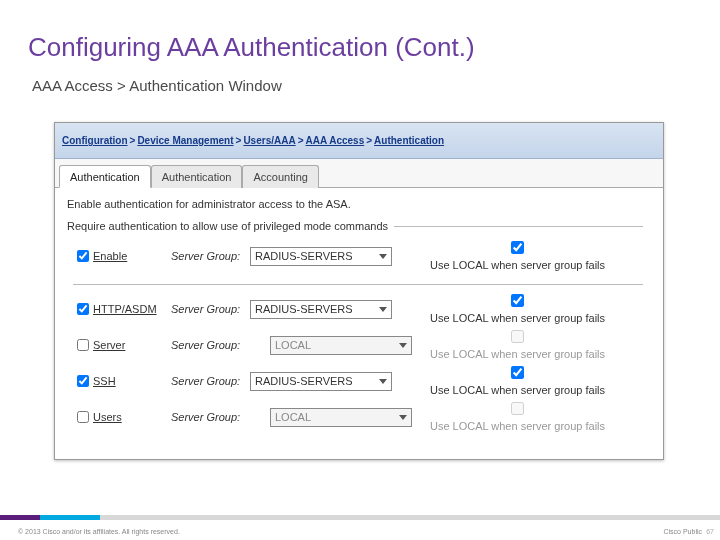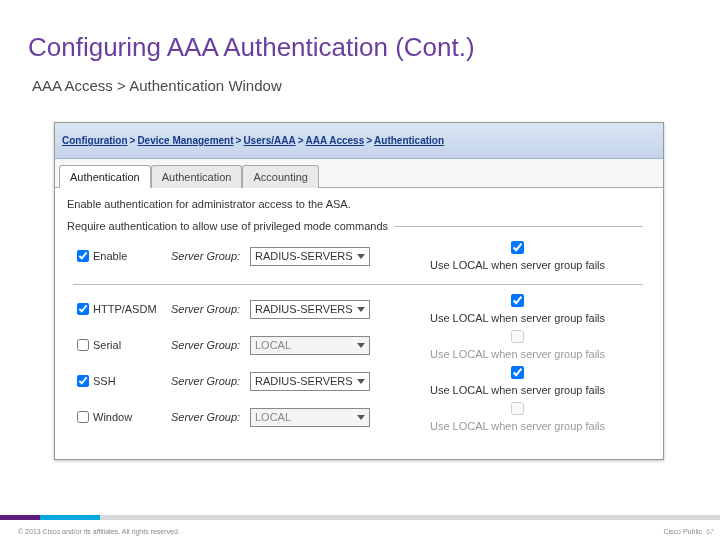--- a/index.html
+++ b/index.html
@@ -88,36 +88,36 @@
     margin-left: 6px;
   }
   .row {
     display: grid;
     grid-template-columns: 90px 75px 132px 1fr;
     align-items: center;
     column-gap: 4px;
     padding: 3px 0 3px 10px;
     font-size: 11px;
   }
-  .check-cell { display: flex; align-items: center; gap: 4px; }
+  .check-cell { display: flex; align-items: center; gap: 4px; text-decoration: underline; }
   .check-cell input[type=checkbox] { width: 12px; height: 12px; }
   .sg-label { color: #333; font-style: italic; }
   .select-box {
     display: inline-flex;
     align-items: center;
     justify-content: space-between;
-    width: 120px;
+    width: 142px;
     height: 19px;
     border: 1px solid #888;
     background: #fff;
     padding: 0 4px;
     font-size: 11px;
     cursor: pointer;
   }
-  .select-box.disabled { color: #888; background: #f4f4f4; }
+  .select-box.disabled { color: #888; background: #f4f4f4; margin-left: 20px; }
   .select-box .arrow {
     width: 0; height: 0;
     border-left: 4px solid transparent;
     border-right: 4px solid transparent;
     border-top: 5px solid #555;
   }
   .local-cell { display: flex; align-items: center; gap: 5px; padding-left: 6px; flex-direction: column; }
   .local-cell.disabled { color: #999; }
   .footer {
     position: absolute;
@@ -213,21 +213,21 @@
         </div>
         <div class="local-cell">
           <input type="checkbox" checked="" style="">
           <span>Use LOCAL when server group fails</span>
         </div>
       </div>
 
       <div class="row">
         <div class="check-cell">
           <input type="checkbox" style="">
-          <span>Serial</span>
+          <span>Server</span>
         </div>
         <div class="sg-label">Server Group:</div>
         <div class="select-box disabled">
           <span>LOCAL</span>
           <span class="arrow"></span>
         </div>
         <div class="local-cell disabled">
           <input type="checkbox" disabled="" style="">
           <span>Use LOCAL when server group fails</span>
         </div>
@@ -245,21 +245,21 @@
         </div>
         <div class="local-cell">
           <input type="checkbox" checked="" style="">
           <span>Use LOCAL when server group fails</span>
         </div>
       </div>
 
       <div class="row">
         <div class="check-cell">
           <input type="checkbox" style="">
-          <span>Window</span>
+          <span>Users</span>
         </div>
         <div class="sg-label">Server Group:</div>
         <div class="select-box disabled">
           <span>LOCAL</span>
           <span class="arrow"></span>
         </div>
         <div class="local-cell disabled">
           <input type="checkbox" disabled="" style="">
           <span>Use LOCAL when server group fails</span>
         </div>

